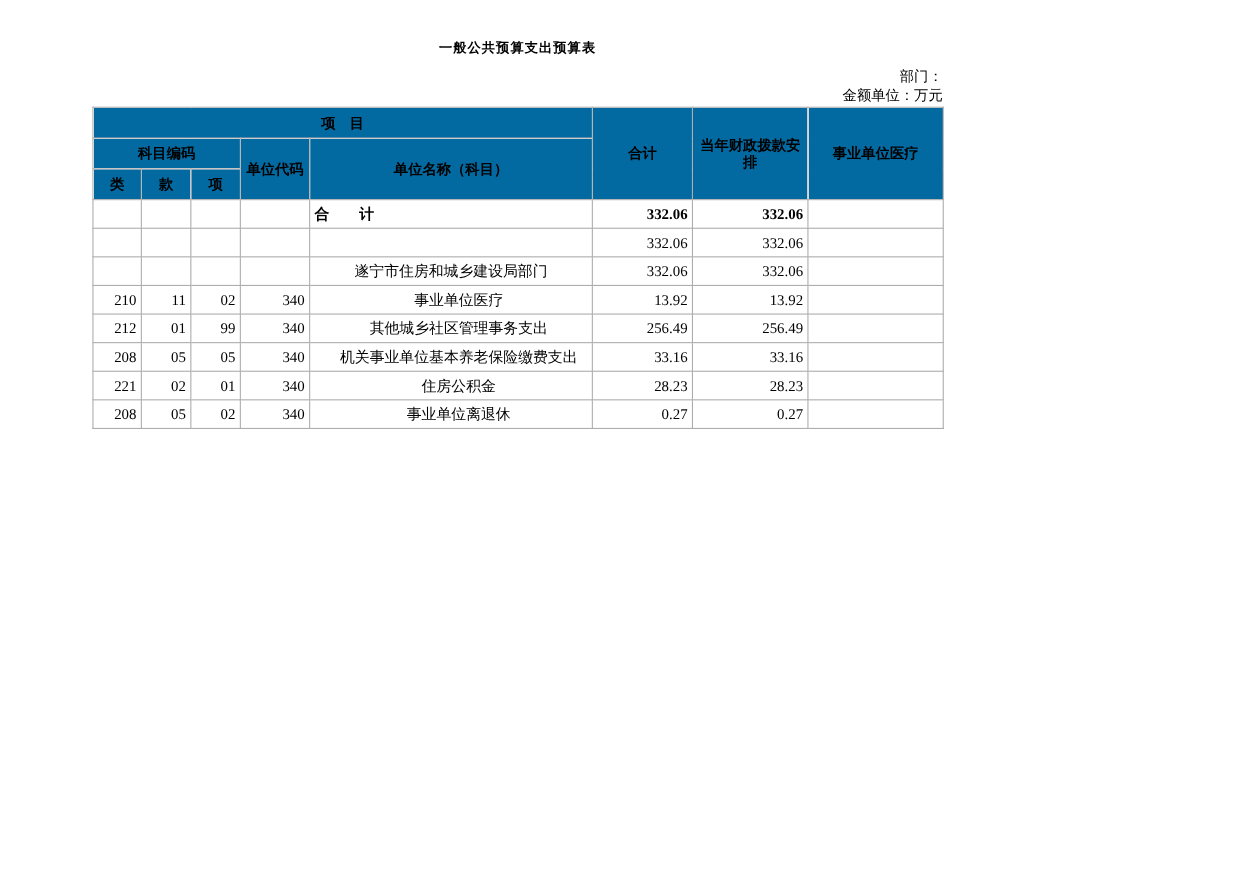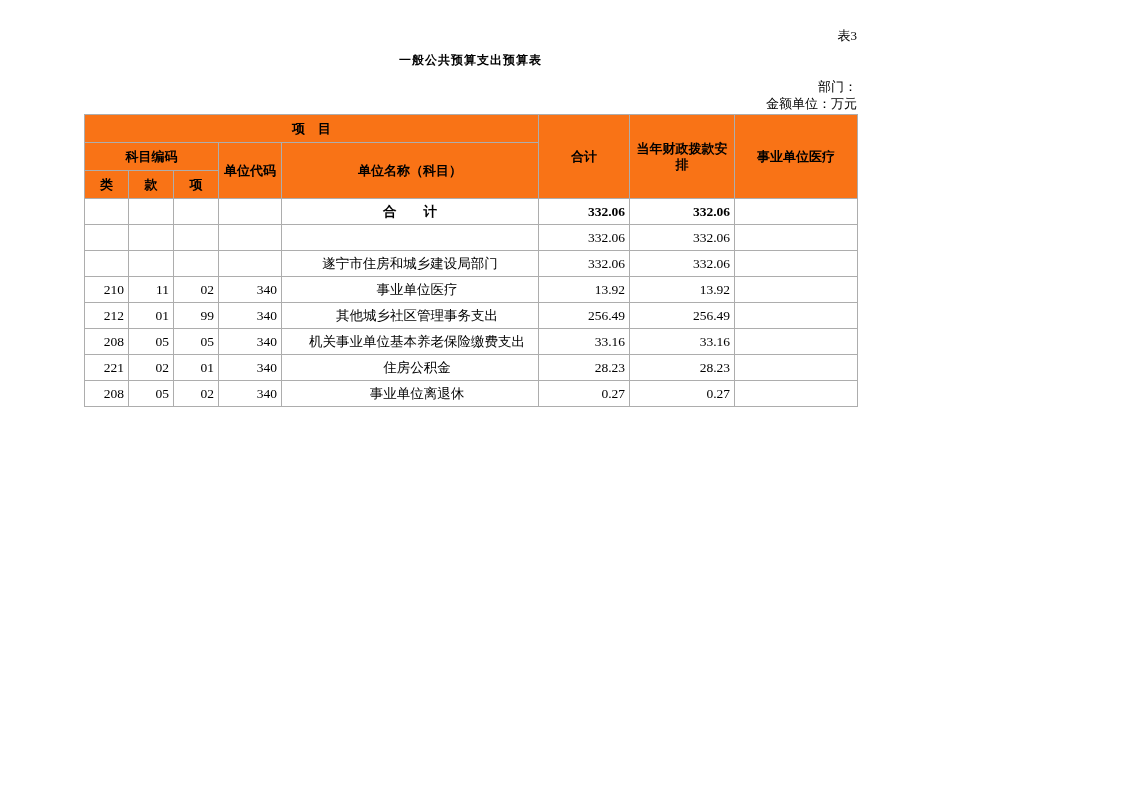--- a/index.html
+++ b/index.html
@@ -51,21 +51,21 @@
     border-collapse: collapse;
     table-layout: fixed;
     width: 773px;
   }
   table.budget th, table.budget td {
     border: 1px solid #adadad;
     overflow: hidden;
     white-space: nowrap;
   }
   table.budget thead th {
-    background: #f97316;
+    background: #0369a1;
     font-family: "Liberation Sans", sans-serif;
     font-weight: bold;
     font-size: 13px;
     text-align: center;
     white-space: normal;
     line-height: 16px;
     padding: 2px 3px;
   }
   thead tr.h-row { height: 28px; }
   table.budget tbody td {
@@ -73,30 +73,29 @@
     font-size: 13.5px;
     height: 26px;
     line-height: 25px;
     padding: 0 4px;
     background: #ffffff;
   }
   td.cell-code { text-align: right; padding-left: 4px; }
   td.cell-num  { text-align: right; padding-right: 7px; }
   td.cell-name { text-align: center; padding-left: 5px; }
   td.cell-name.indent { padding-left: 18px; }
-  td.cell-name.center { text-align: center; padding-left: 4px; }
+  td.cell-name.center { text-align: left; padding-left: 4px; }
   tr.bold-row td { font-weight: bold; }
 </style>
 </head>
 <body>
 
 <div class="page">
   <div class="content">
 
-    <div class="sheet-tag">表3</div>
 
     <div class="doc-title">一般公共预算支出预算表</div>
 
     <div class="meta-row">
       <span>部门：</span>
       <span>金额单位：万元</span>
     </div>
 
     <table class="budget">
       <colgroup>

